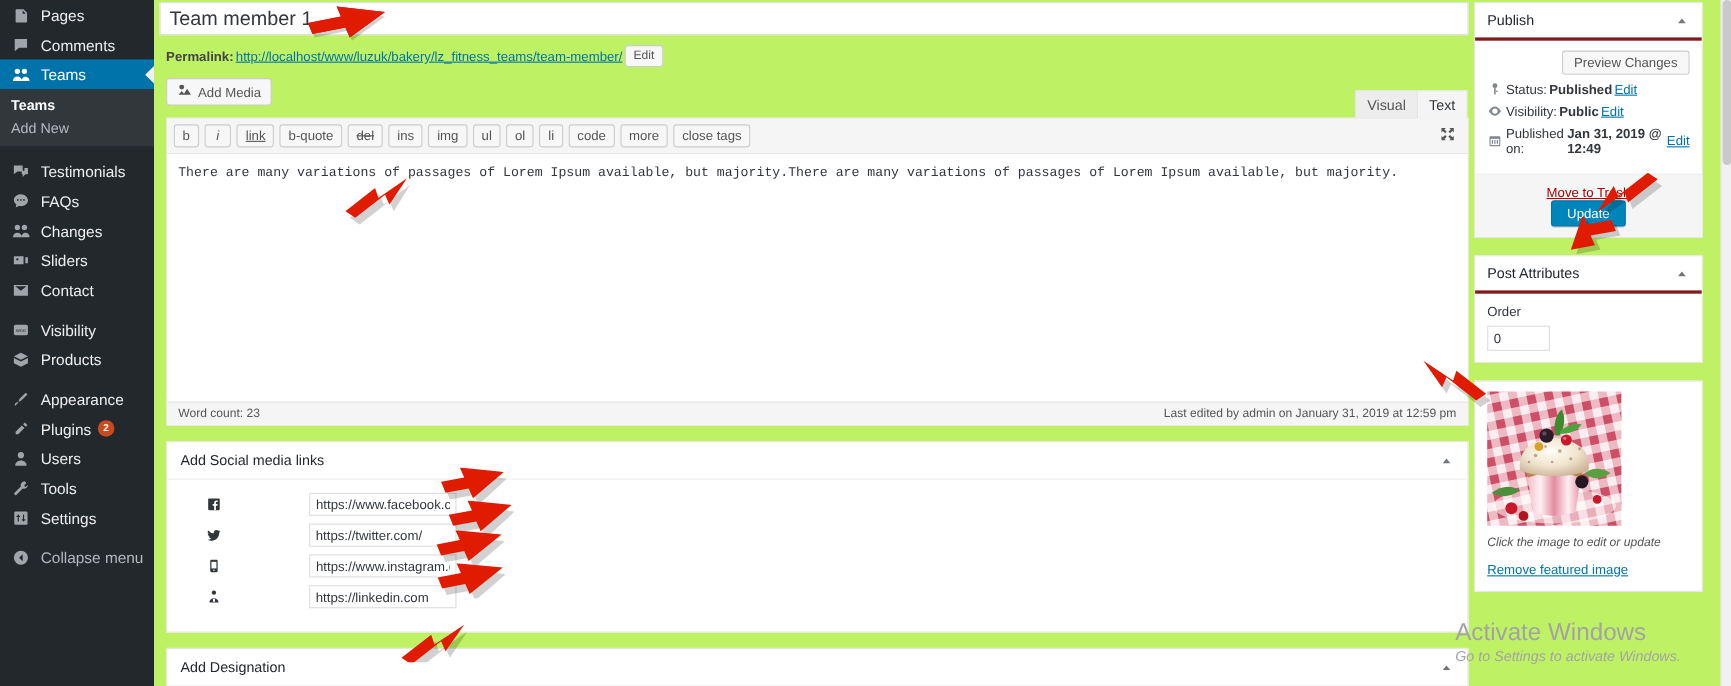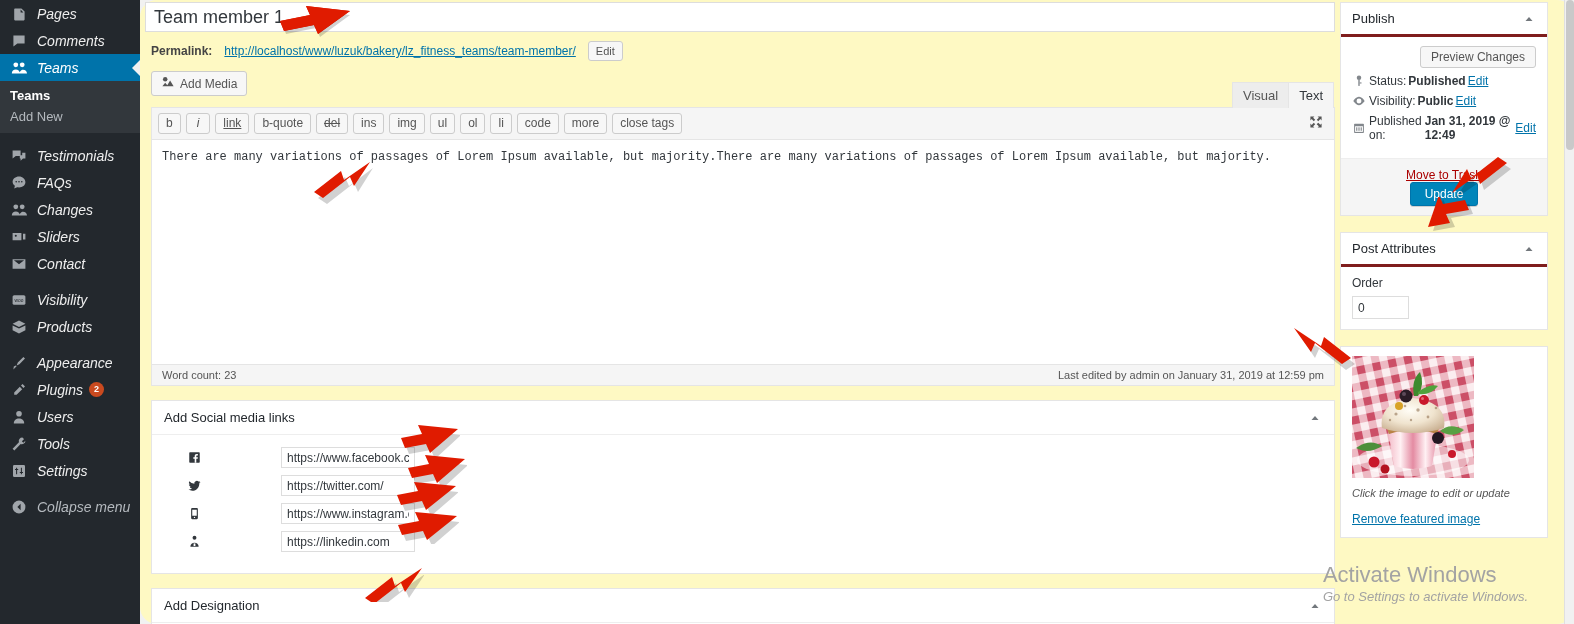--- a/index.html
+++ b/index.html
@@ -16,21 +16,21 @@
   
   .adminmenu {
     position: absolute; left: 0; top: 0; width: 140px; height: 624px;
     background: #23282d; color: #eee;
     font-size: 14px;
   }
   .menu-item {
     position: relative; display: flex; align-items: center;
     height: 27px; padding-left: 10px; color: #eee; cursor: pointer;
   }
-  .menu-item .mi-label { margin-left: 9px; font-size: 14px; line-height: 1; font-style: italic; }
+  .menu-item .mi-label { margin-left: 9px; font-size: 14px; line-height: 1; }
   .menu-item .mi-icon {
     width: 18px; height: 18px; display: inline-flex;
     align-items: center; justify-content: center;
     color: #a0a5aa; flex: 0 0 18px;
   }
   .menu-item .mi-icon svg { width: 16px; height: 16px; fill: currentColor; display:block; }
   .menu-item.current {
     background: #0073aa; color: #fff;
   }
   .menu-item.current .mi-icon { color: #fff; }
@@ -50,35 +50,34 @@
   .badge {
     display: inline-flex; align-items: center; justify-content: center;
     min-width: 15px; height: 15px; margin-left: 6px; padding: 0 4px;
     background: #ca4a1f; color: #fff; border-radius: 10px;
     font-size: 9px; font-weight: bold; line-height: 1;
   }
 
   
   .wrap {
     position: absolute; left: 140px; top: 0; right: 0; bottom: 0;
-    background: #fef9c3;
-    border-radius: 17px;
+    background: #bef264;
   }
   .post-body {
     position: absolute; left: 5px; top: 0; width: 1190px;
   }
   .title-input {
     width: 1190px; height: 30px; margin-top: 2px;
     border: 1px solid #ddd; background: #fff;
     font-size: 18px; font-family: "Liberation Sans", sans-serif;
     color: #32373c; padding: 3px 8px; outline: none;
   }
   .permalink-row {
     margin: 9px 0 0 6px; font-size: 12px; color: #444;
-    display: flex; align-items: center; gap: 12px;
+    display: flex; align-items: center; gap: 2px;
   }
   .permalink-row .pl-label { font-weight: bold; }
   .permalink-row a { color: #0073aa; text-decoration: underline; }
   .btn-small {
     background: #f7f7f7; border: 1px solid #ccc; border-radius: 3px;
     font-size: 11px; padding: 1px 7px; color: #555; cursor: pointer;
     line-height: 16px;
   }
   .media-buttons { margin: 10px 0 0 6px; }
   .btn-addmedia {

